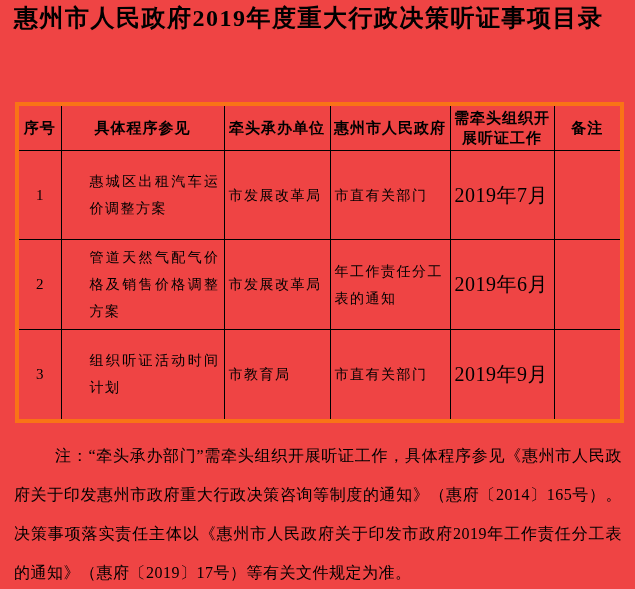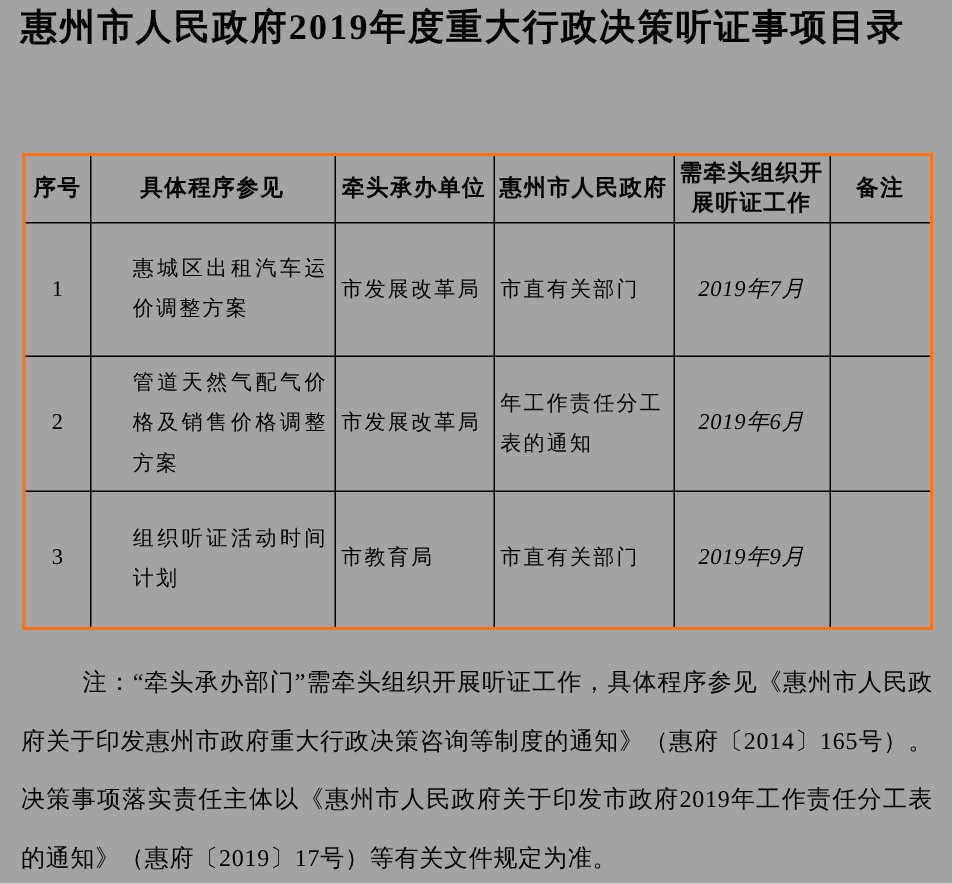--- a/index.html
+++ b/index.html
@@ -4,39 +4,39 @@
 <style>
   * { box-sizing: border-box; }
   html, body {
     margin: 0; padding: 0;
     width: 635px; height: 589px;
     background: #ffffff;
     color: #000000;
     font-family: "Liberation Serif", serif;
     overflow: hidden;
   }
-  .page { position: relative; width: 635px; height: 589px; background:#a3a3a3; }
+  .page { position: relative; width: 635px; height: 589px; background:#ef4444; }
 
   .doc-title {
     position: absolute;
     left: 14px; top: 2px;
     font-size: 24px;
     font-weight: bold;
     letter-spacing: 1.5px;
     white-space: nowrap;
     font-family: "Liberation Serif", serif;
   }
 
   table.hearing-table {
     position: absolute;
     left: 15px; top: 102px;
     width: 605px;
     border-collapse: collapse;
     table-layout: fixed;
-    border: 2px solid #f97316;
+    border: 4px solid #f97316;
   }
   .hearing-table th, .hearing-table td {
     border: 1px solid #000;
     overflow: hidden;
   }
   .hearing-table thead tr { height: 45px; }
   .hearing-table th {
     font-family: "Liberation Sans", sans-serif;
     font-weight: bold;
     font-size: 15px;
@@ -49,21 +49,21 @@
   .hearing-table td {
     font-size: 14px;
     vertical-align: middle;
     padding: 4px;
     letter-spacing: 1.5px;
     line-height: 27px;
   }
   td.cell-num   { text-align: center; font-size: 15px; letter-spacing: 0; }
   td.cell-item  { text-align: justify; padding-left: 28px; }
   td.cell-unit  { text-align: left; margin-left: 48px; }
-  td.cell-time  { text-align: center; font-size: 15px; letter-spacing: 0.5px; font-style: italic; }
+  td.cell-time  { text-align: left; font-size: 20px; letter-spacing: 0.5px; }
   td.cell-remark{ text-align: center; }
   tr.row-1 { height: 89px; }
   tr.row-2 { height: 88px; }
   tr.row-3 { height: 91px; }
 
   .note {
     position: absolute;
     left: 14px; top: 420px;
     width: 608px;
     font-size: 16px;

